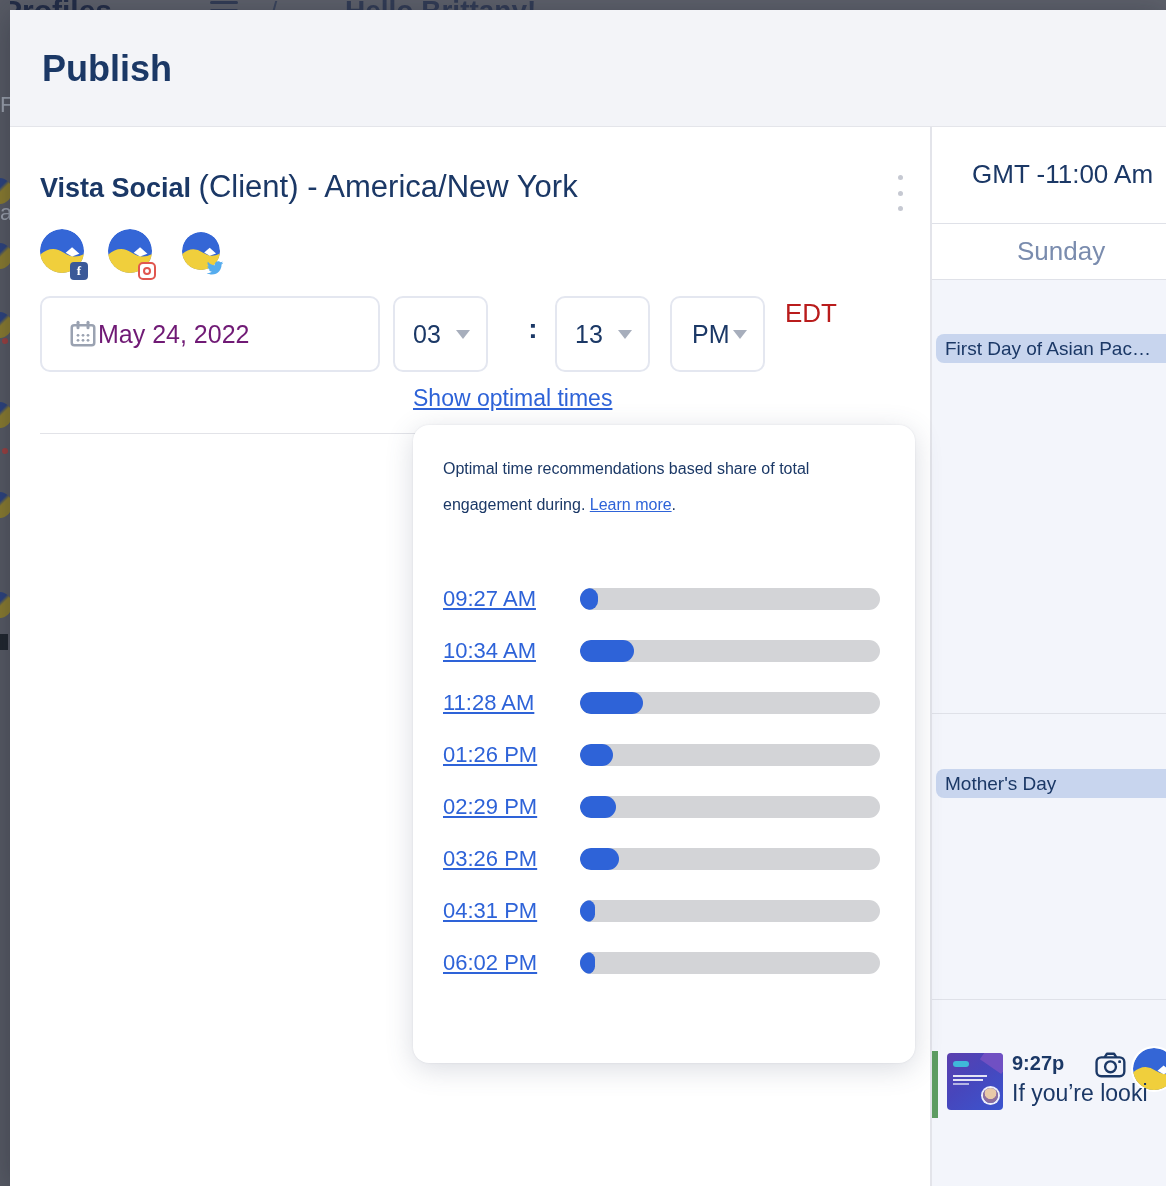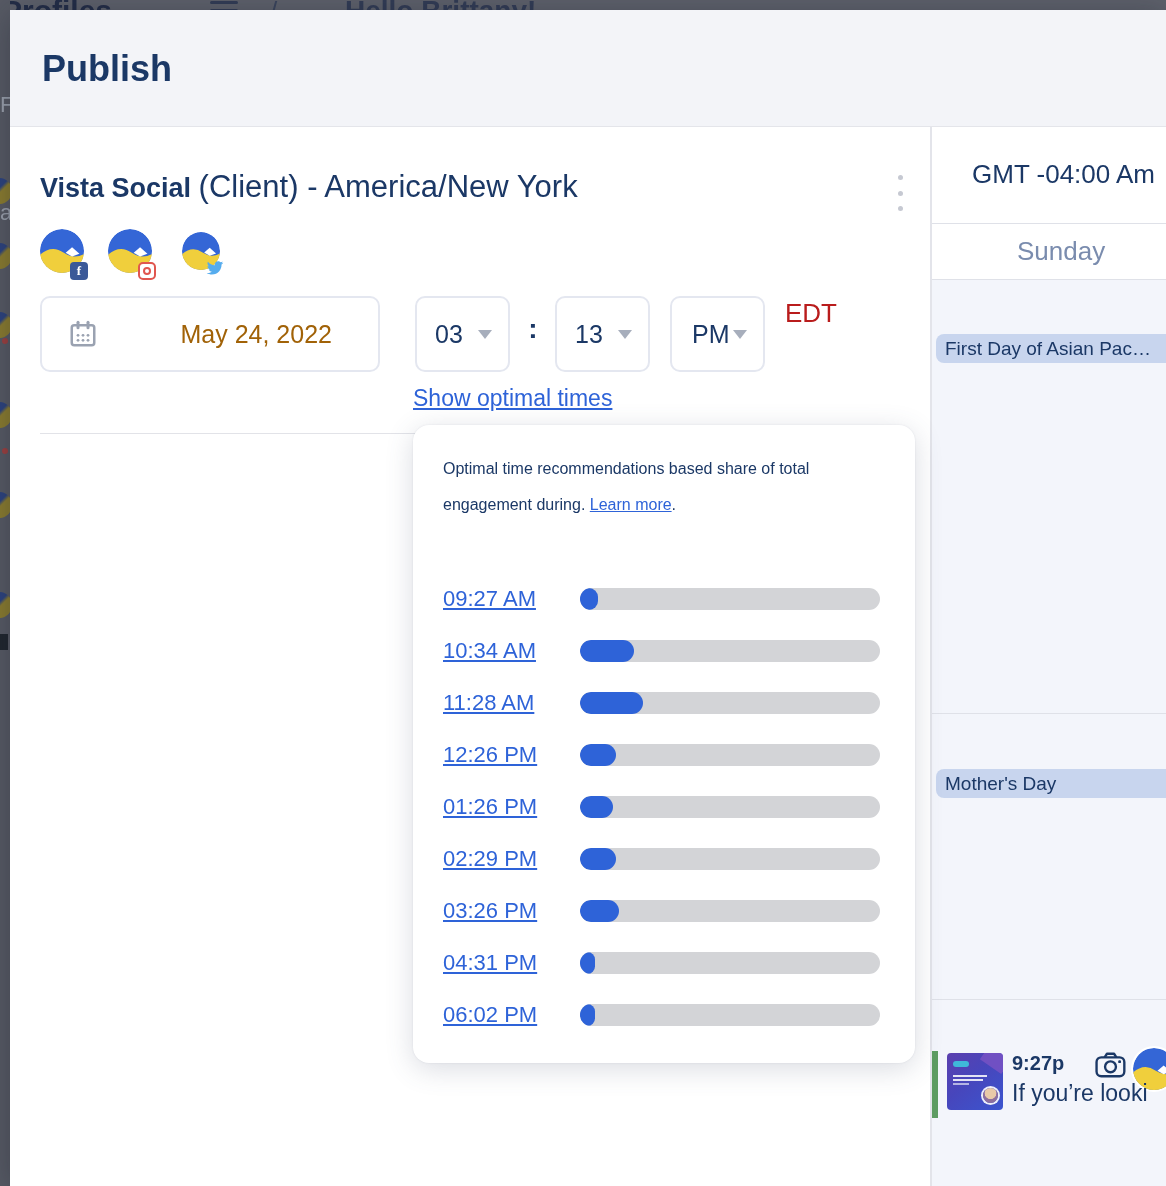--- a/index.html
+++ b/index.html
@@ -48,29 +48,29 @@
   .badge { position:absolute; right:-4px; bottom:-7px; width:18px; height:18px; border-radius:4px;
     display:flex; align-items:center; justify-content:center; }
   .badge-fb { background:#3b5998; color:#fff; font-size:13px; font-weight:700; font-family:"Liberation Serif",serif; }
   .badge-ig { background:#fff; border:2px solid #e0564f; border-radius:5px; }
   .badge-ig i { display:block; width:8px; height:8px; border:2px solid #e0564f; border-radius:50%; }
   .badge-tw { background:transparent; }
 
   .date-field { position:absolute; left:30px; top:169px; width:340px; height:76px;
     border:2px solid #e4e7f0; border-radius:10px; background:#fff; display:flex; align-items:center; cursor:pointer; }
   .cal-icon { margin-left:26px; width:30px; height:30px; }
-  .date-text { flex:1; text-align:right; font-size:25px; color:#a16207; padding-right:46px; }
+  .date-text { flex:1; text-align:left; font-size:25px; color:#701a75; padding-right:30px; }
 
   .time-box { position:absolute; top:169px; width:95px; height:76px; border:2px solid #e4e7f0;
     border-radius:10px; background:#fff; display:flex; align-items:center; justify-content:space-between;
     padding:0 16px 0 18px; cursor:pointer; }
   .time-box .val { font-size:25px; color:#1b3866; }
   .chev { width:0; height:0; border-left:7px solid transparent; border-right:7px solid transparent;
     border-top:9px solid #a7aebc; }
-  .hour-box { left:405px; } .minute-box { left:545px; } .meridiem-box { left:660px;padding-left:20px; }
+  .hour-box { left:383px; } .minute-box { left:545px; } .meridiem-box { left:660px;padding-left:20px; }
   .time-colon { position:absolute; left:513px; top:186px; width:20px; text-align:center;
     font-size:28px; font-weight:700; color:#1b3866; }
   .tz-abbr { position:absolute; left:775px; top:171px; font-size:26px; color:#b91c1c; }
 
   .optimal-link { position:absolute; left:403px; top:258px; font-size:23px; color:#2e63d8;
     text-decoration:underline; cursor:pointer; }
   .form-divider { position:absolute; left:30px; top:306px; width:376px; height:0;
     border-top:1px solid #e2e3e8; }
 
   
@@ -246,26 +246,20 @@
     </div>
   </div>
 
   <div class="time-row">
     <a class="time-link">11:28 AM</a>
     <div class="bar-track">
       <div class="bar-fill" style="width: 21%;"></div>
     </div>
   </div>
 
-  <div class="time-row">
-    <a class="time-link">12:26 PM</a>
-    <div class="bar-track">
-      <div class="bar-fill" style="width: 12%;"></div>
-    </div>
-  </div>
 
   <div class="time-row">
     <a class="time-link">01:26 PM</a>
     <div class="bar-track">
       <div class="bar-fill" style="width: 11%;"></div>
     </div>
   </div>
 
   <div class="time-row">
     <a class="time-link">02:29 PM</a>
@@ -293,21 +287,21 @@
     <div class="bar-track">
       <div class="bar-fill" style="width: 5%;"></div>
     </div>
   </div>
 </div>
       </div>
     </div>
 
     <div class="right-pane">
       <div class="tz-header">
-        <span class="tz-header-text">GMT -04:00 Am</span>
+        <span class="tz-header-text">GMT -11:00 Am</span>
       </div>
       <div class="day-header">
         <span class="day-header-text">Sunday</span>
       </div>
       <div class="cal-cell cell-1">
         <div class="event-chip chip-1">First Day of Asian Pac…</div>
       </div>
       <div class="cal-cell cell-2">
         <div class="event-chip chip-2">Mother's Day</div>
       </div>

